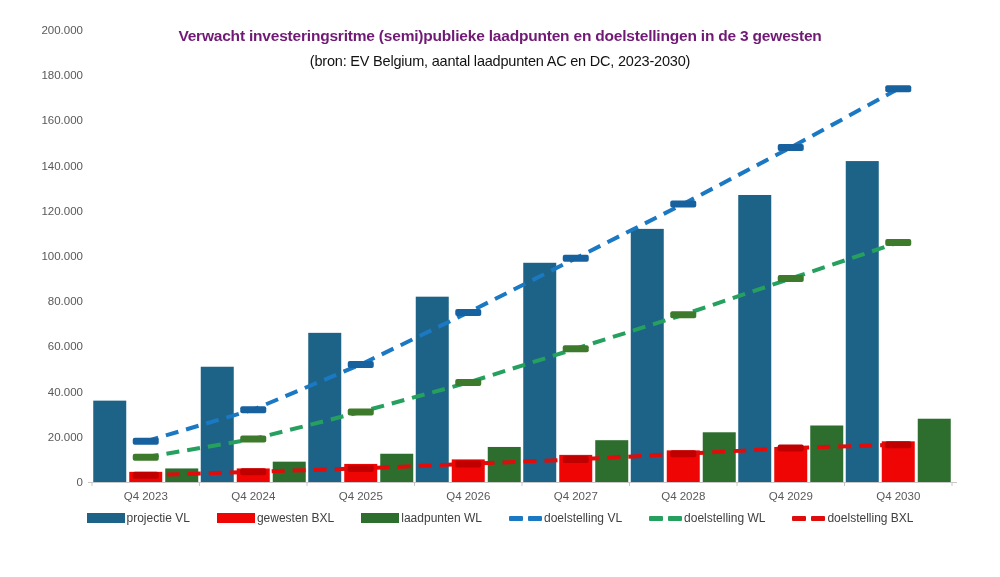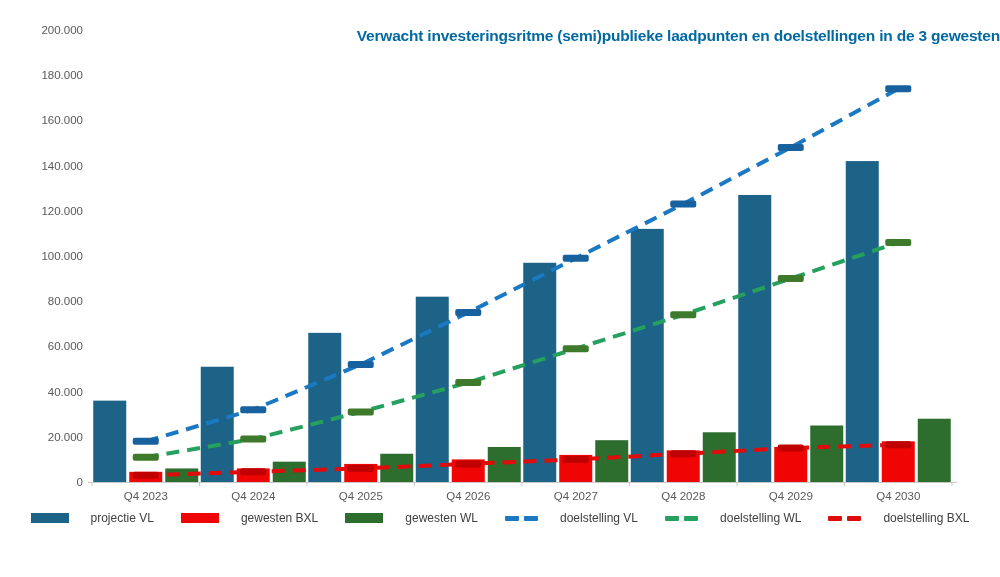--- a/index.html
+++ b/index.html
@@ -1,34 +1,34 @@
 <!DOCTYPE html>
 <html><head>
 <meta charset="utf-8">
 <style>
   html,body{margin:0;padding:0;background:#ffffff;}
   .figure{
     position:relative;width:1000px;height:577px;background:#ffffff;
     font-family:"Liberation Sans",sans-serif;overflow:hidden;
   }
   .title{
-    position:absolute;top:27px;left:0;width:100%;text-align:right;
-    font-size:15.5px;font-weight:700;color:#0369a1;letter-spacing:-0.2px;
+    position:absolute;top:27px;left:0;width:100%;text-align:center;
+    font-size:15.5px;font-weight:700;color:#701a75;letter-spacing:-0.2px;
   }
   .subtitle{
     position:absolute;top:53px;left:0;width:100%;text-align:center;
     font-size:14.5px;font-weight:400;color:#121212;letter-spacing:-0.2px;
   }
   svg.plot{position:absolute;top:0;left:0;}
   .tick{font-size:11.5px;fill:#595959;font-family:"Liberation Sans",sans-serif;}
   .legend{
     position:absolute;top:511px;left:0;width:100%;
     display:flex;justify-content:center;align-items:center;gap:27px;
   }
-  .lg-item{display:flex;align-items:center;gap:22px;}
+  .lg-item{display:flex;align-items:center;gap:2px;}
   .sw-bar{width:38px;height:10px;display:inline-block;}
   .sw-line{display:inline-flex;gap:5px;align-items:center;}
   .dash{width:14px;height:5px;display:inline-block;border-radius:1px;}
   .lg-label{font-size:12px;color:#404040;white-space:nowrap;}
 </style>
 </head>
 <body>
 
 <div class="figure">
   <svg class="plot" id="plot" width="1000" height="577" viewBox="0 0 1000 577">
@@ -107,32 +107,33 @@
       <rect x="132.75" y="471.72" width="26" height="7" rx="2" fill="#C00000"></rect>
       <rect x="240.25" y="468.33" width="26" height="7" rx="2" fill="#C00000"></rect>
       <rect x="347.75" y="464.94" width="26" height="7" rx="2" fill="#C00000"></rect>
       <rect x="455.25" y="460.42" width="26" height="7" rx="2" fill="#C00000"></rect>
       <rect x="562.75" y="455.9" width="26" height="7" rx="2" fill="#C00000"></rect>
       <rect x="670.25" y="450.25" width="26" height="7" rx="2" fill="#C00000"></rect>
       <rect x="777.75" y="444.6" width="26" height="7" rx="2" fill="#C00000"></rect>
       <rect x="885.25" y="441.21" width="26" height="7" rx="2" fill="#C00000"></rect>
     </svg>
   <div class="title">Verwacht investeringsritme (semi)publieke laadpunten en doelstellingen in de 3 gewesten</div>
+  <div class="subtitle">(bron: EV Belgium, aantal laadpunten AC en DC, 2023-2030)</div>
   <div class="legend" id="legend">
       <div class="lg-item">
         <span class="sw-bar" style="background: rgb(29, 99, 135);"></span>
         <span class="lg-label">projectie VL</span>
       </div>
       <div class="lg-item">
         <span class="sw-bar" style="background: rgb(240, 5, 5);"></span>
         <span class="lg-label">gewesten BXL</span>
       </div>
       <div class="lg-item">
         <span class="sw-bar" style="background: rgb(45, 110, 47);"></span>
-        <span class="lg-label">gewesten WL</span>
+        <span class="lg-label">laadpunten WL</span>
       </div>
       <div class="lg-item">
         <span class="sw-line">
           <span class="dash" style="background: rgb(27, 120, 194);"></span>
           <span class="dash" style="background: rgb(27, 120, 194);"></span>
         </span>
         <span class="lg-label">doelstelling VL</span>
       </div>
       <div class="lg-item">
         <span class="sw-line">

